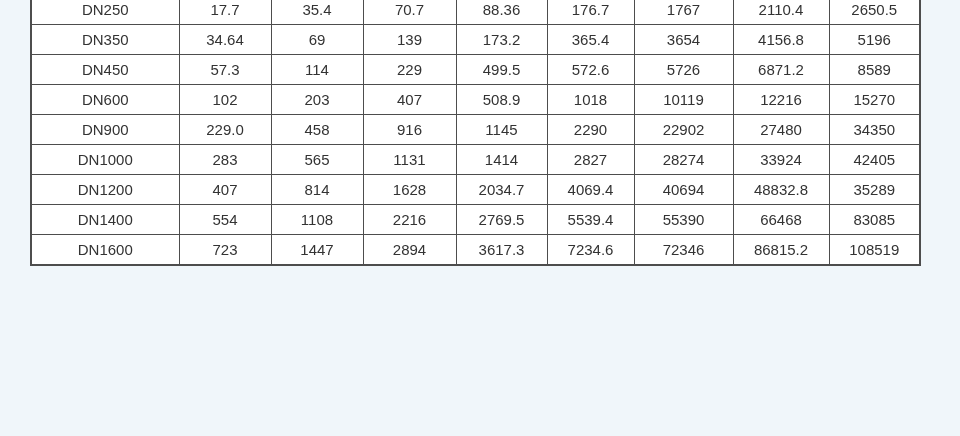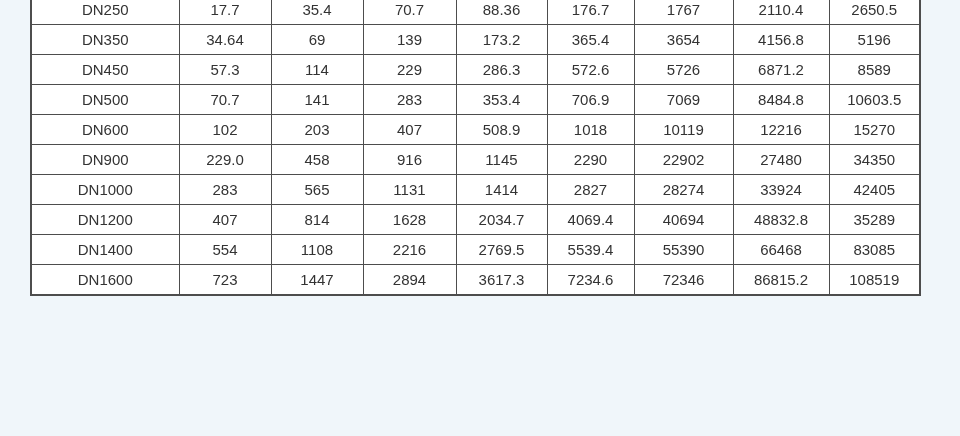--- a/index.html
+++ b/index.html
@@ -77,36 +77,25 @@
           <td>365.4</td>
           <td>3654</td>
           <td>4156.8</td>
           <td>5196</td>
         </tr>
         <tr>
           <td>DN450</td>
           <td>57.3</td>
           <td>114</td>
           <td>229</td>
-          <td>286.3</td>
+          <td>499.5</td>
           <td>572.6</td>
           <td>5726</td>
           <td>6871.2</td>
           <td>8589</td>
-        </tr>
-        <tr>
-          <td>DN500</td>
-          <td>70.7</td>
-          <td>141</td>
-          <td>283</td>
-          <td>353.4</td>
-          <td>706.9</td>
-          <td>7069</td>
-          <td>8484.8</td>
-          <td>10603.5</td>
         </tr>
         <tr>
           <td>DN600</td>
           <td>102</td>
           <td>203</td>
           <td>407</td>
           <td>508.9</td>
           <td>1018</td>
           <td>10119</td>
           <td>12216</td>

